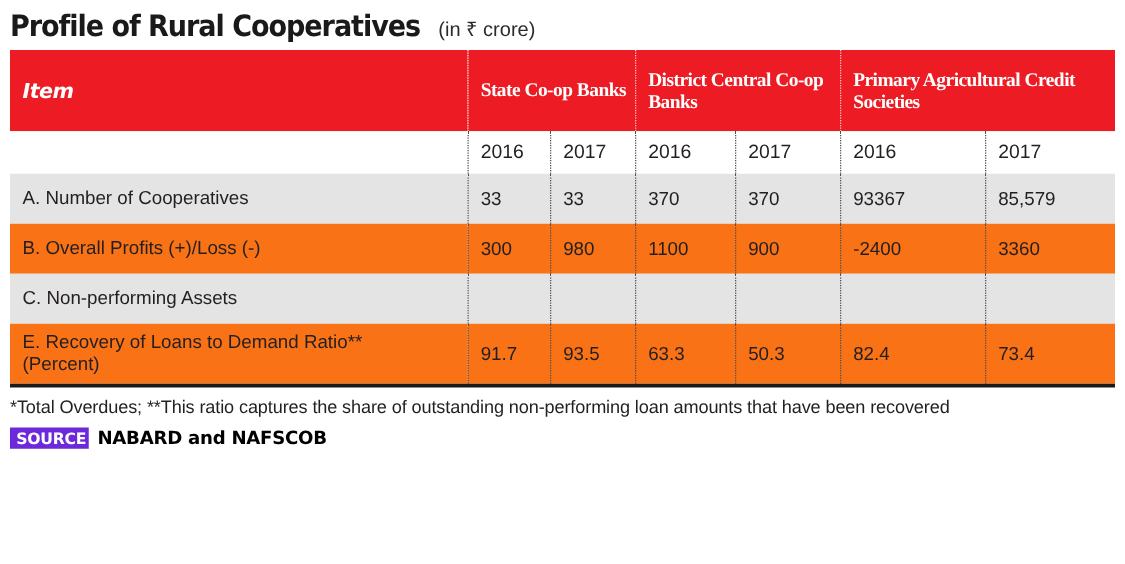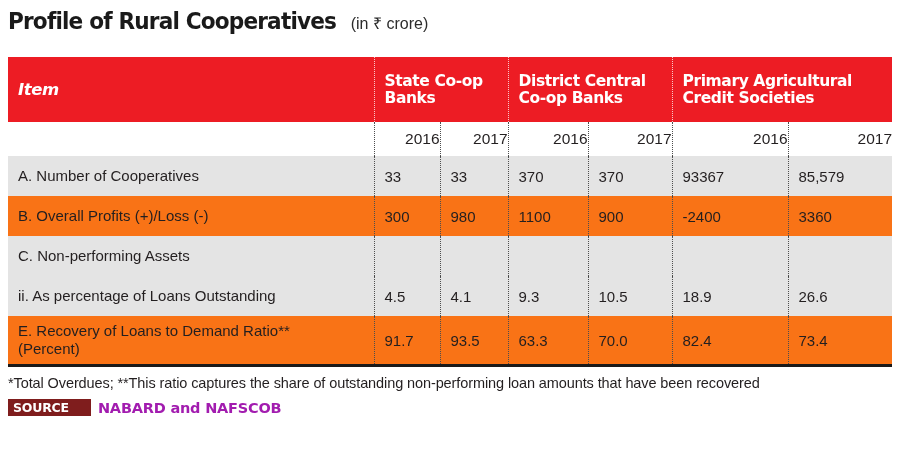--- a/index.html
+++ b/index.html
@@ -18,21 +18,21 @@
     position: relative;
     width: 900px;
     height: 451px;
     box-sizing: border-box;
     padding: 0 8px;
   }
 
   
   .title-bar {
     padding-top: 7px;
-    padding-bottom: 22px;
+    padding-bottom: 5px;
     white-space: nowrap;
   }
   .title-main {
     font-family: "DejaVu Sans", sans-serif;
     font-weight: bold;
     font-size: 23.5px;
     letter-spacing: -0.9px;
     color: #1a1a1a;
     transform: scaleX(0.92);
     transform-origin: left center;
@@ -77,30 +77,30 @@
     transform-origin: left center;
   }
   tr.head-red th.item-head {
     font-size: 16.5px;
     vertical-align: middle;
     font-style: italic;
   }
   tr.head-red th.grp {
     vertical-align: middle;
     border-left: 1px dotted rgba(255,255,255,0.75);
+    font-family: Liberation Serif, serif;
   }
 
   
   tr.head-years td {
     height: 34px;
     font-size: 15.5px;
     color: #231f20;
     background: #ffffff;
     padding-left: 10px;
-    text-align: right;
   }
 
   
   tr.datarow td {
     height: 40px;
     font-size: 15px;
     color: #231f20;
     padding-left: 10px;
   }
   tr.datarow.tall td {
@@ -138,35 +138,35 @@
     padding-top: 7px;
     letter-spacing: -0.1px;
   }
   .source-line {
     padding-top: 6px;
     display: flex;
     align-items: center;
     gap: 7px;
   }
   .source-badge {
-    background: #7f1d1d;
+    background: #6d28d9;
     color: #ffffff;
     font-family: "DejaVu Sans", sans-serif;
     font-weight: bold;
     font-size: 12.5px;
     letter-spacing: -0.2px;
-    padding: 2px 22px 2px 5px;
+    padding: 2px 2px 2px 5px;
     line-height: 13px;
     display: inline-block;
   }
   .source-text {
     font-family: "DejaVu Sans", sans-serif;
     font-weight: bold;
     font-size: 14.5px;
-    color: #a21caf;
+    color: #000000;
     letter-spacing: -0.2px;
   }
 </style>
 </head>
 <body>
 
 <div class="page">
 
   <div class="title-bar">
     <span class="title-main">Profile of Rural Cooperatives</span><span class="title-sub">(in ₹ crore)</span>
@@ -224,37 +224,28 @@
         <td class="label">C. Non-performing Assets</td>
         <td class="vcell"></td>
         <td class="vcell"></td>
         <td class="vcell"></td>
         <td class="vcell"></td>
         <td class="vcell"></td>
         <td class="vcell"></td>
       </tr>
 
 
-      <tr class="datarow shaded">
-        <td class="label">ii. As percentage of Loans Outstanding</td>
-        <td class="vcell">4.5</td>
-        <td class="vcell">4.1</td>
-        <td class="vcell">9.3</td>
-        <td class="vcell">10.5</td>
-        <td class="vcell">18.9</td>
-        <td class="vcell">26.6</td>
-      </tr>
 
       <tr class="datarow plain tall">
         <td class="label" style="white-space:pre-line">E. Recovery of Loans to Demand Ratio**
 (Percent)</td>
         <td class="vcell">91.7</td>
         <td class="vcell">93.5</td>
         <td class="vcell">63.3</td>
-        <td class="vcell">70.0</td>
+        <td class="vcell">50.3</td>
         <td class="vcell">82.4</td>
         <td class="vcell">73.4</td>
       </tr>
     </tbody>
   </table>
 
   <div class="bottom-rule"></div>
 
   <div class="footnote">*Total Overdues; **This ratio captures the share of outstanding non-performing loan amounts that have been recovered</div>
 

